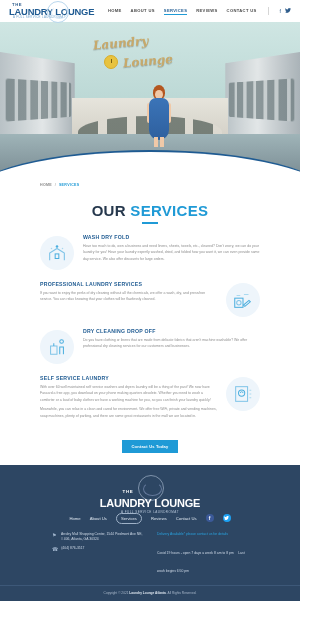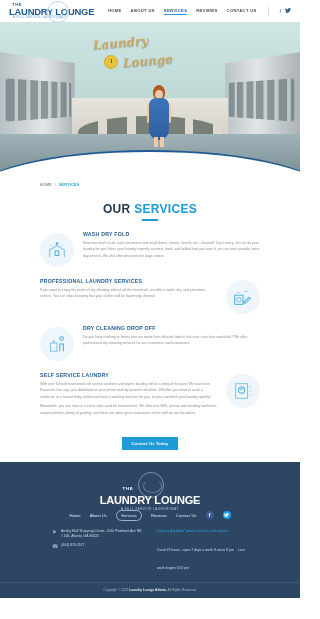--- a/index.html
+++ b/index.html
@@ -128,21 +128,21 @@
     padding: 9px 0 0 40px; font-size: 3.6px; letter-spacing:.3px;
     color:#8a8a8a; text-transform: uppercase; font-weight:700;
   }
   .breadcrumb .crumb-link { color:#8a8a8a; cursor:pointer; }
   .breadcrumb .crumb-sep { color:#b0b0b0; margin:0 1.5px; }
   .breadcrumb .crumb-current { color:#1f9ad6; cursor:default; }
 
   
   .sec-title {
     text-align:center; margin-top:15px;
-    font-size:12px; font-weight:700; letter-spacing:.3px;
+    font-size:15px; font-weight:700; letter-spacing:.3px;
   }
   .sec-title .a { color:#26384d; }
   .sec-title .b { color:#1f9ad6; }
   .sec-underline { width:16px; height:1.5px; background:#1f9ad6; margin:3px auto 0; }
 
   
   .services { padding: 10px 40px 0; }
   .svc { display:flex; align-items:flex-start; gap:9px; margin-bottom:11px; }
   .svc.reverse { flex-direction: row-reverse; }
   .svc-icon {

